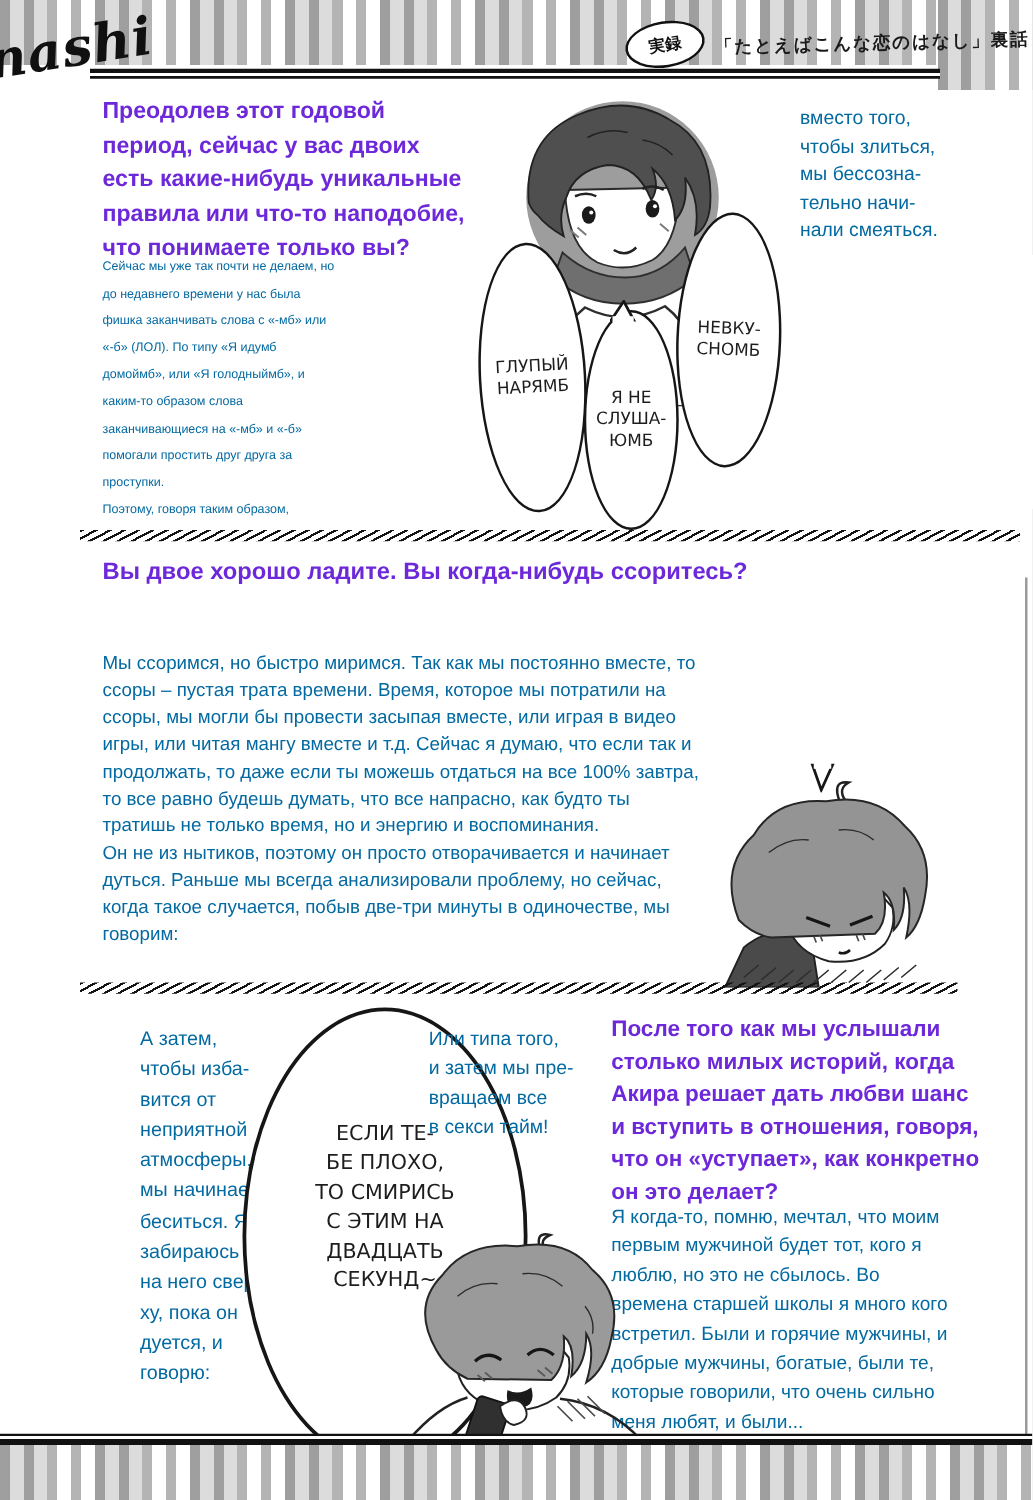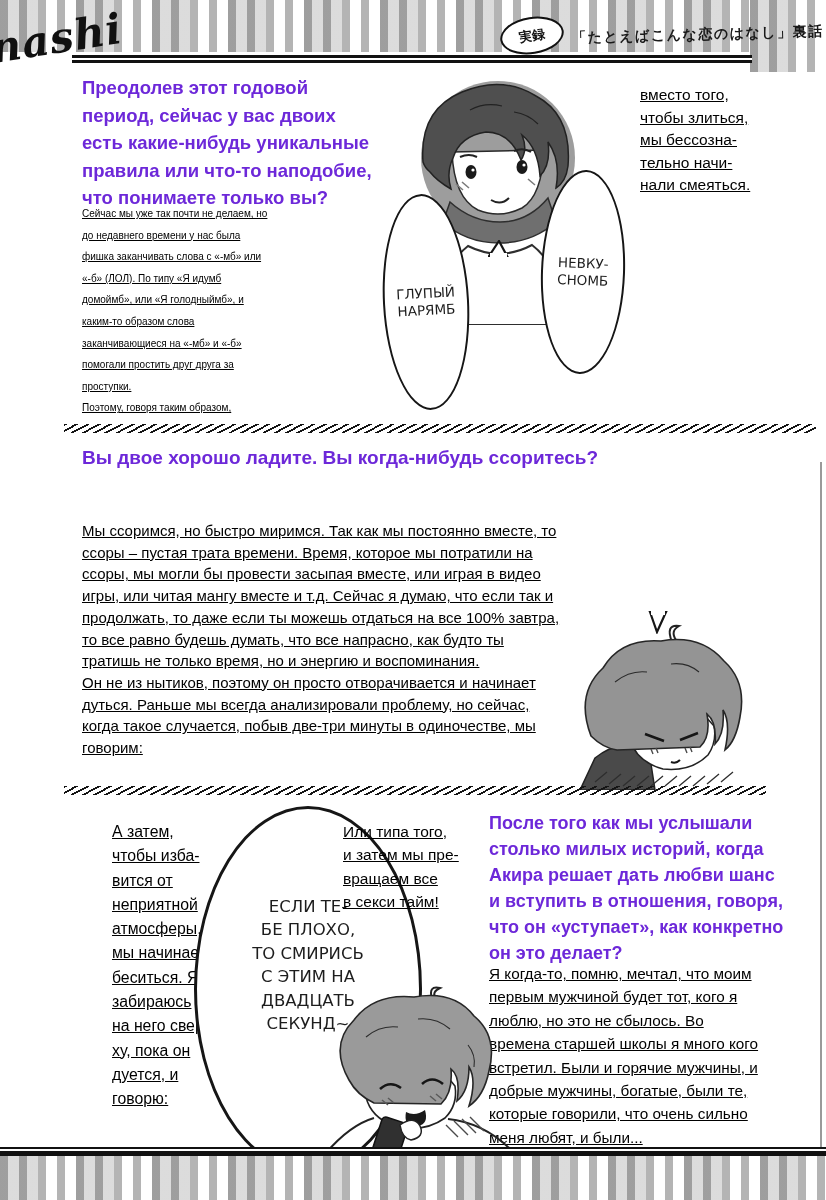--- a/index.html
+++ b/index.html
@@ -28,21 +28,21 @@
     border:2.5px solid #111;border-radius:50%;background:#fff;
     display:flex;align-items:center;justify-content:center;
     font-weight:bold;font-size:13px;transform:rotate(-9deg);color:#111;
     font-family:"DejaVu Sans",sans-serif;
   }
   .jp-title{
     font-family:"DejaVu Sans",sans-serif;font-weight:bold;font-size:14px;
     letter-spacing:1.5px;transform:rotate(-1.5deg);color:#1a1a1a;
   }
   .question{font-weight:bold;color:#6d28d9;}
-  .body-text{color:#000000;text-decoration:underline;}
+  .body-text{color:#0369a1;}
   .bubble{
     position:absolute;background:#fff;border:2.5px solid #161616;border-radius:50%;
     display:flex;align-items:center;justify-content:center;text-align:center;
     font-family:"DejaVu Sans",sans-serif;color:#1d1d1d;
   }
   .vline{background:#9a9a9a;}
 </style>
 </head>
 <body>
 
@@ -90,20 +90,23 @@
     <ellipse cx="61" cy="92" rx="5.5" ry="7" fill="#1a1a1a"></ellipse>
     <ellipse cx="112" cy="87" rx="5.5" ry="7" fill="#1a1a1a"></ellipse>
     <circle cx="63" cy="90" r="1.6" fill="#fff"></circle>
     <circle cx="114" cy="85" r="1.6" fill="#fff"></circle>
     <path d="M 46 104 L 53 110 M 52 102 L 59 108 M 118 99 L 125 105" stroke="#7b7b7b" stroke-width="1.6"></path>
     <path d="M 81 120 Q 91 126 99 118" fill="none" stroke="#222" stroke-width="2"></path>
   </svg>
 
   <div class="bubble preline" style="left:383px;top:194px;width:82px;height:212px;font-size:13.5px;line-height:17.5px;transform:rotate(-3deg);">ГЛУПЫЙ
 НАРЯМБ</div>
+  <div class="bubble preline" style="left:467px;top:248px;width:72px;height:172px;font-size:13.5px;line-height:17.5px;">Я НЕ
+СЛУША-
+ЮМБ</div>
   <svg class="abs" style="left:488px;top:240px;" width="22" height="18" viewBox="0 0 22 18">
     <path d="M1 16 L11 1 L19 16 Z" fill="#fff" stroke="#161616" stroke-width="2.2"></path>
     <rect x="2" y="13" width="17" height="5" fill="#fff"></rect>
   </svg>
   <div class="bubble preline" style="left:541px;top:170px;width:80px;height:200px;font-size:13.5px;line-height:17.5px;transform:rotate(2deg);">НЕВКУ-
 СНОМБ</div>
 
   <div class="abs hatch" style="left:64px;top:424px;width:752px;height:9px;"></div>
 
   <div class="abs question" style="left:82px;top:444px;width:620px;font-size:19px;line-height:27px;">Вы двое хорошо ладите. Вы когда-нибудь ссоритесь?</div>

